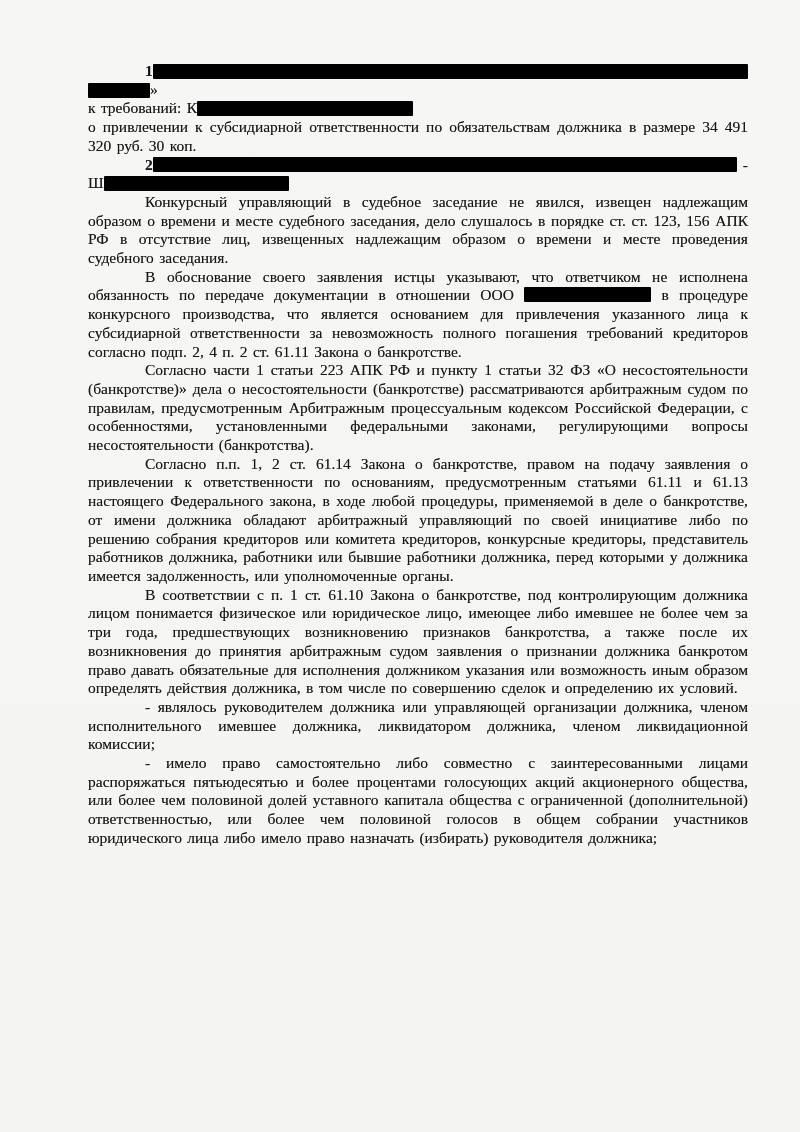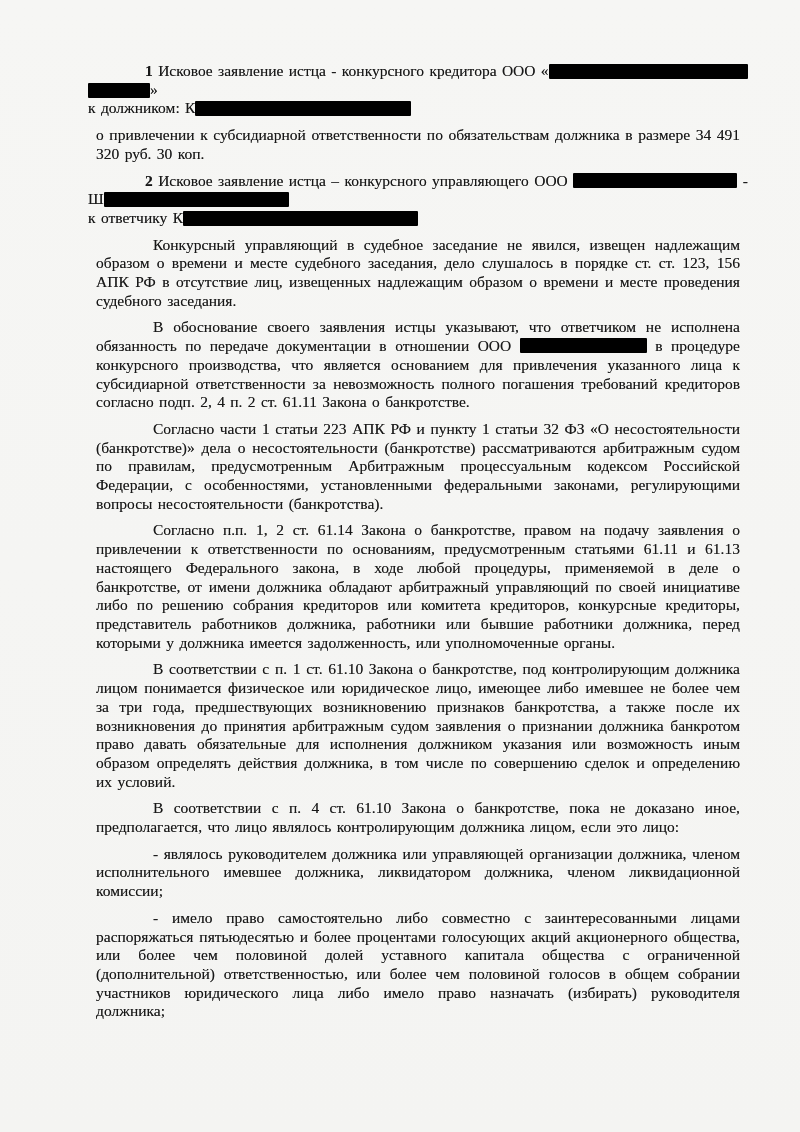--- a/index.html
+++ b/index.html
@@ -20,21 +20,21 @@
     box-sizing: border-box;
     width: 800px;
     height: 1132px;
     padding: 62px 52px 20px 88px;
     background: linear-gradient(180deg, #f6f6f4 0%, #f4f4f2 100%);
   }
   .doc-body { width: 660px; }
 
   
   .doc-para {
-    margin: 8px;
+    margin: 0;
     text-align: justify;
     text-indent: 57px;
     word-spacing: 1.5px;
     text-shadow: 0 0 0.5px rgba(25,25,25,0.55);
   }
   .doc-para.cont { text-indent: 0; }
 
   
   .doc-line {
     margin: 0;
@@ -59,48 +59,41 @@
   .doc-line .redact.grow { flex: 1 1 auto; }
   .doc-para .redact { vertical-align: -2px; }
 </style>
 </head>
 <body>
 
 <div class="page">
   <div class="doc-body">
       <p class="doc-line indent">
         <span class="seg bold">1</span>
-        <span class="seg"> Исковое заявление истца - конкурсного кредитора ООО «</span>
         <span class="redact grow" style="min-width: 145px; background: rgb(0, 0, 0);"></span>
       </p>
       <p class="doc-line">
         <span class="redact" style="width: 62px; background: rgb(0, 0, 0);"></span>
         <span class="seg">»</span>
       </p>
       <p class="doc-line">
-        <span class="seg">к должником: К</span>
+        <span class="seg">к требований: К</span>
         <span class="redact" style="width: 216px; background: rgb(0, 0, 0);"></span>
       </p>
       <p class="doc-para cont"><span class="seg">о привлечении к субсидиарной ответственности по обязательствам должника в размере 34 491 320 руб. 30 коп.</span></p>
       <p class="doc-line indent">
         <span class="seg bold">2</span>
-        <span class="seg"> Исковое заявление истца – конкурсного управляющего ООО </span>
         <span class="redact grow" style="min-width: 111px; background: rgb(0, 0, 0);"></span>
         <span class="seg"> -</span>
       </p>
       <p class="doc-line">
         <span class="seg">Ш</span>
         <span class="redact" style="width: 185px; background: rgb(0, 0, 0);"></span>
       </p>
-      <p class="doc-line">
-        <span class="seg">к ответчику К</span>
-        <span class="redact" style="width: 235px; background: rgb(0, 0, 0);"></span>
-      </p>
       <p class="doc-para"><span class="seg">Конкурсный управляющий в судебное заседание не явился, извещен надлежащим образом о времени и месте судебного заседания, дело слушалось в порядке ст. ст. 123, 156 АПК РФ в отсутствие лиц, извещенных надлежащим образом о времени и месте проведения судебного заседания.</span></p>
       <p class="doc-para"><span class="seg">В обоснование своего заявления истцы указывают, что ответчиком не исполнена обязанность по передаче документации в отношении ООО </span><span class="redact" style="width: 127px; background: rgb(0, 0, 0);"></span><span class="seg"> в процедуре конкурсного производства, что является основанием для привлечения указанного лица к субсидиарной ответственности за невозможность полного погашения требований кредиторов согласно подп. 2, 4 п. 2 ст. 61.11 Закона о банкротстве.</span></p>
       <p class="doc-para"><span class="seg">Согласно части 1 статьи 223 АПК РФ и пункту 1 статьи 32 ФЗ «О несостоятельности (банкротстве)» дела о несостоятельности (банкротстве) рассматриваются арбитражным судом по правилам, предусмотренным Арбитражным процессуальным кодексом Российской Федерации, с особенностями, установленными федеральными законами, регулирующими вопросы несостоятельности (банкротства).</span></p>
       <p class="doc-para"><span class="seg">Согласно п.п. 1, 2 ст. 61.14 Закона о банкротстве, правом на подачу заявления о привлечении к ответственности по основаниям, предусмотренным статьями 61.11 и 61.13 настоящего Федерального закона, в ходе любой процедуры, применяемой в деле о банкротстве, от имени должника обладают арбитражный управляющий по своей инициативе либо по решению собрания кредиторов или комитета кредиторов, конкурсные кредиторы, представитель работников должника, работники или бывшие работники должника, перед которыми у должника имеется задолженность, или уполномоченные органы.</span></p>
       <p class="doc-para"><span class="seg">В соответствии с п. 1 ст. 61.10 Закона о банкротстве, под контролирующим должника лицом понимается физическое или юридическое лицо, имеющее либо имевшее не более чем за три года, предшествующих возникновению признаков банкротства, а также после их возникновения до принятия арбитражным судом заявления о признании должника банкротом право давать обязательные для исполнения должником указания или возможность иным образом определять действия должника, в том числе по совершению сделок и определению их условий.</span></p>
-      <p class="doc-para"><span class="seg">В соответствии с п. 4 ст. 61.10 Закона о банкротстве, пока не доказано иное, предполагается, что лицо являлось контролирующим должника лицом, если это лицо:</span></p>
       <p class="doc-para"><span class="seg">- являлось руководителем должника или управляющей организации должника, членом исполнительного имевшее должника, ликвидатором должника, членом ликвидационной комиссии;</span></p>
       <p class="doc-para"><span class="seg">- имело право самостоятельно либо совместно с заинтересованными лицами распоряжаться пятьюдесятью и более процентами голосующих акций акционерного общества, или более чем половиной долей уставного капитала общества с ограниченной (дополнительной) ответственностью, или более чем половиной голосов в общем собрании участников юридического лица либо имело право назначать (избирать) руководителя должника;</span></p>
     </div>
 </div>
 
 </body></html>

